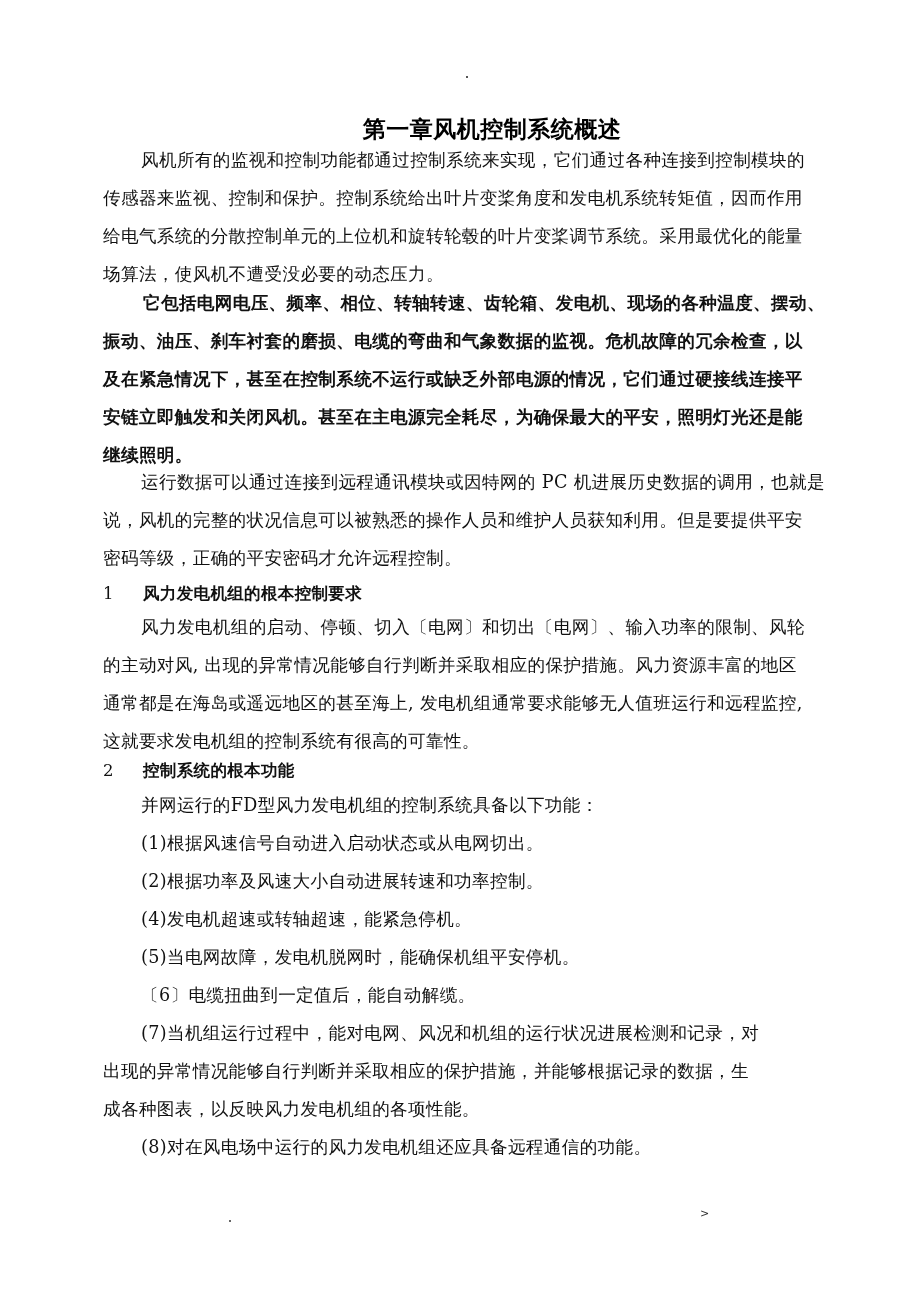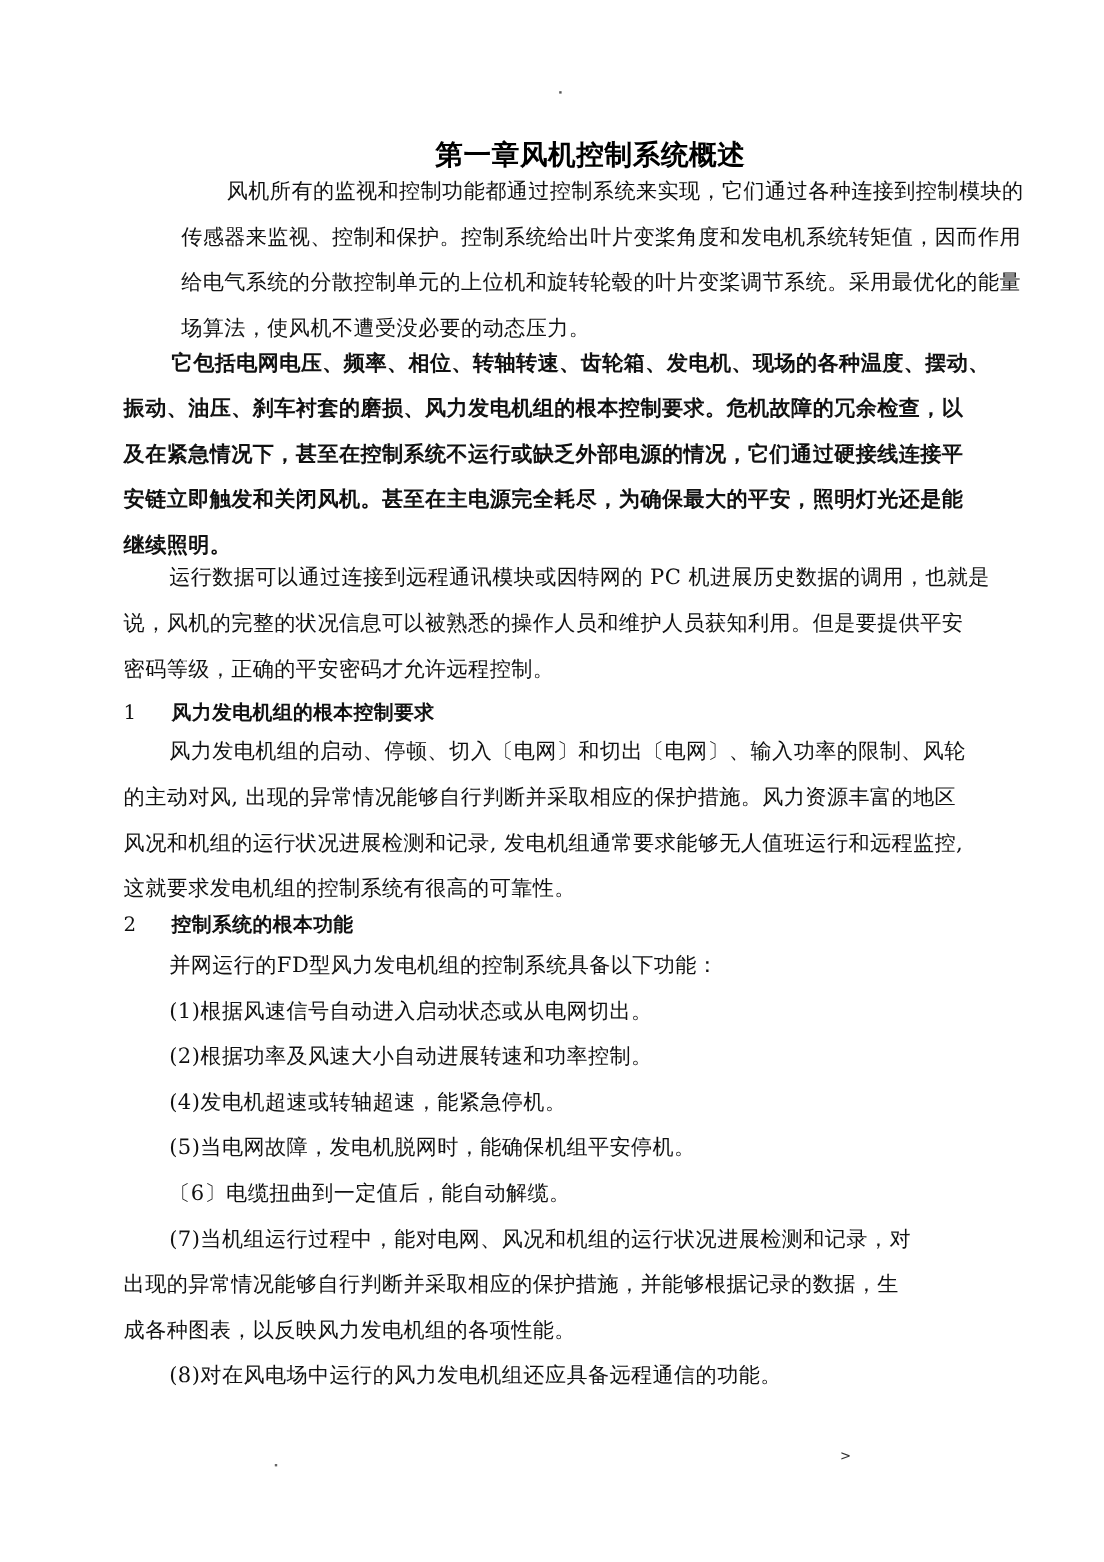--- a/index.html
+++ b/index.html
@@ -32,49 +32,49 @@
   .footer-mark { position: absolute; left: 700px; top: 1207px; font-size: 11px; color: #333; }
 </style>
 </head>
 <body>
 
 <div class="page">
   <div class="header-dot"></div>
 
   <div class="title">第一章风机控制系统概述</div>
 
-  <div class="body-text" style="top:141px;margin-left:48px;">
+  <div class="body-text" style="top:141px;">
     <span class="line indent">风机所有的监视和控制功能都通过控制系统来实现，它们通过各种连接到控制模块的</span>
     <span class="line">传感器来监视、控制和保护。控制系统给出叶片变桨角度和发电机系统转矩值，因而作用</span>
     <span class="line">给电气系统的分散控制单元的上位机和旋转轮毂的叶片变桨调节系统。采用最优化的能量</span>
     <span class="line">场算法，使风机不遭受没必要的动态压力。</span>
   </div>
 
   <div class="body-text" style="top:284px;font-weight:bold;">
     <span class="line indent-sm">它包括电网电压、频率、相位、转轴转速、齿轮箱、发电机、现场的各种温度、摆动、</span>
-    <span class="line">振动、油压、刹车衬套的磨损、风力发电机组的根本控制要求。危机故障的冗余检查，以</span>
+    <span class="line">振动、油压、刹车衬套的磨损、电缆的弯曲和气象数据的监视。危机故障的冗余检查，以</span>
     <span class="line">及在紧急情况下，甚至在控制系统不运行或缺乏外部电源的情况，它们通过硬接线连接平</span>
     <span class="line">安链立即触发和关闭风机。甚至在主电源完全耗尽，为确保最大的平安，照明灯光还是能</span>
     <span class="line">继续照明。</span>
   </div>
 
   <div class="body-text" style="top:463px;">
     <span class="line indent">运行数据可以通过连接到远程通讯模块或因特网的 PC 机进展历史数据的调用，也就是</span>
     <span class="line">说，风机的完整的状况信息可以被熟悉的操作人员和维护人员获知利用。但是要提供平安</span>
     <span class="line">密码等级，正确的平安密码才允许远程控制。</span>
   </div>
 
   <div class="body-text heading" style="top:575px;">
     <span class="num">1</span><span>风力发电机组的根本控制要求</span>
   </div>
 
   <div class="body-text" style="top:608px;">
     <span class="line indent">风力发电机组的启动、停顿、切入〔电网〕和切出〔电网〕、输入功率的限制、风轮</span>
     <span class="line">的主动对风, 出现的异常情况能够自行判断并采取相应的保护措施。风力资源丰富的地区</span>
-    <span class="line">风况和机组的运行状况进展检测和记录, 发电机组通常要求能够无人值班运行和远程监控,</span>
+    <span class="line">通常都是在海岛或遥远地区的甚至海上, 发电机组通常要求能够无人值班运行和远程监控,</span>
     <span class="line">这就要求发电机组的控制系统有很高的可靠性。</span>
   </div>
 
   <div class="body-text heading" style="top:752px;">
     <span class="num">2</span><span>控制系统的根本功能</span>
   </div>
 
   <div class="body-text" style="top:786px;">
     <span class="line indent">并网运行的FD型风力发电机组的控制系统具备以下功能：</span>
     <span class="line indent">(1)根据风速信号自动进入启动状态或从电网切出。</span>

